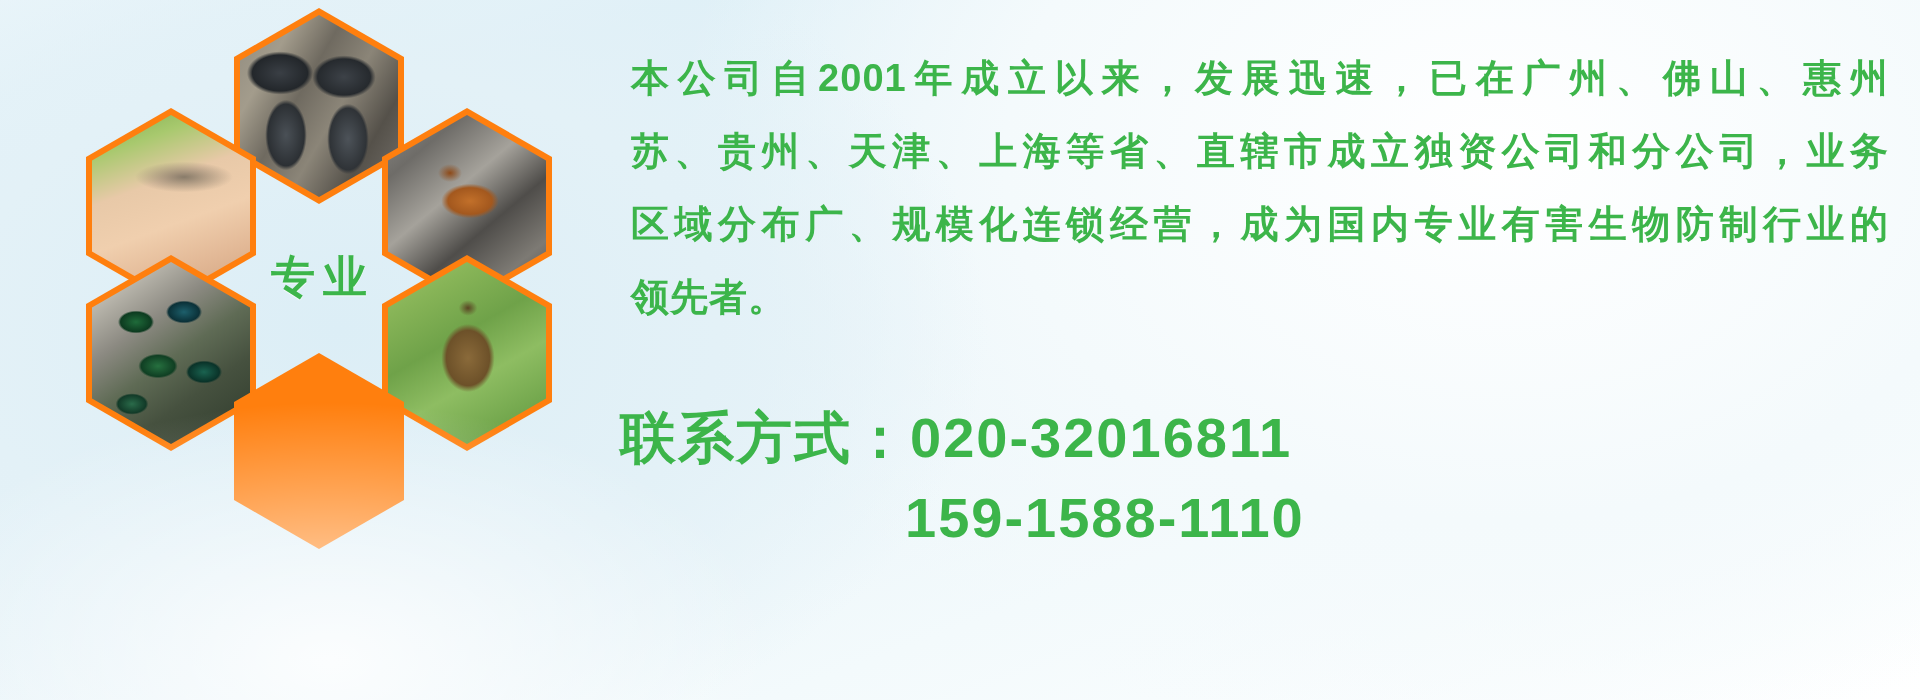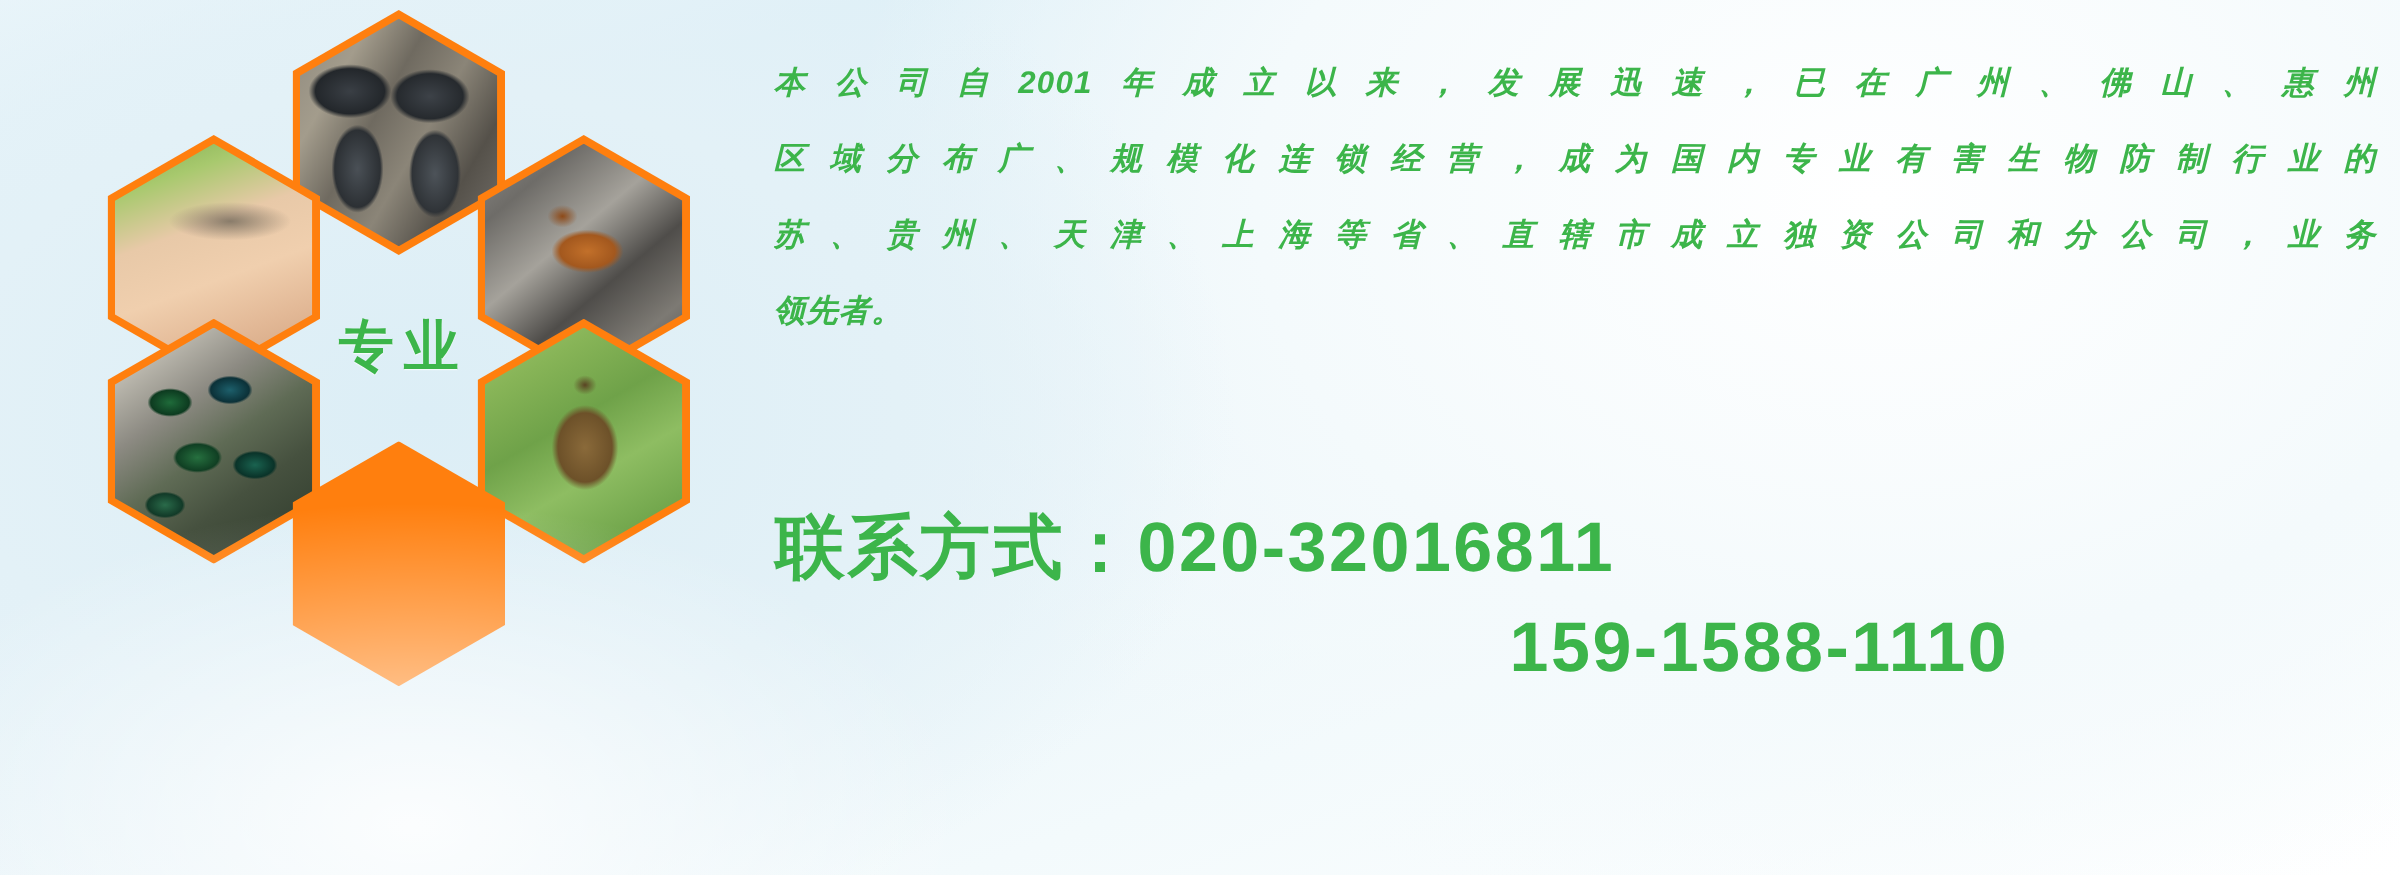--- a/index.html
+++ b/index.html
@@ -142,30 +142,29 @@
   }
 
   
   .copy {
     position: absolute;
     left: 615px;
     top: 34px;
     width: 1290px;
   }
   .copy p {
-    margin: 4px;
+    margin: 16px;
     color: #3cb54a;
-    font-size: 25px;
+    font-size: 38px;
     font-weight: bold;
     line-height: 57px;
     letter-spacing: 1px;
     text-align: justify;
     text-align-last: justify;
     white-space: nowrap;
-    font-style: italic;
   }
   .copy p.last {
     text-align: right;
     text-align-last: left;
   }
 
   
   .contact {
     position: absolute;
     left: 620px;
@@ -175,21 +174,20 @@
   .contact .line {
     color: #3cb54a;
     font-size: 56px;
     font-weight: bold;
     line-height: 80px;
     letter-spacing: 2px;
     white-space: nowrap;
   }
   .contact .line.l2 {
     padding-left: 285px;
-    text-align: center;
   }
 </style>
 </head>
 <body>
 
 <div id="banner">
 
   <div class="honeycomb">
 
     <div class="hex h-rat">
@@ -228,22 +226,22 @@
       </div>
     </div>
 
     <div class="hex-label">
       <div class="word">专业</div>
     </div>
   </div>
 
   <div class="copy">
     <p>本公司自2001年成立以来，发展迅速，已在广州、佛山、惠州</p>
+    <p>苏、贵州、天津、上海等省、直辖市成立独资公司和分公司，业务</p>
     <p>区域分布广、规模化连锁经营，成为国内专业有害生物防制行业的</p>
-    <p>苏、贵州、天津、上海等省、直辖市成立独资公司和分公司，业务</p>
     <p class="last">领先者。</p>
   </div>
 
   <div class="contact">
     <div class="line l1">联系方式：020-32016811</div>
     <div class="line l2">159-1588-1110</div>
   </div>
 
 </div>
 

